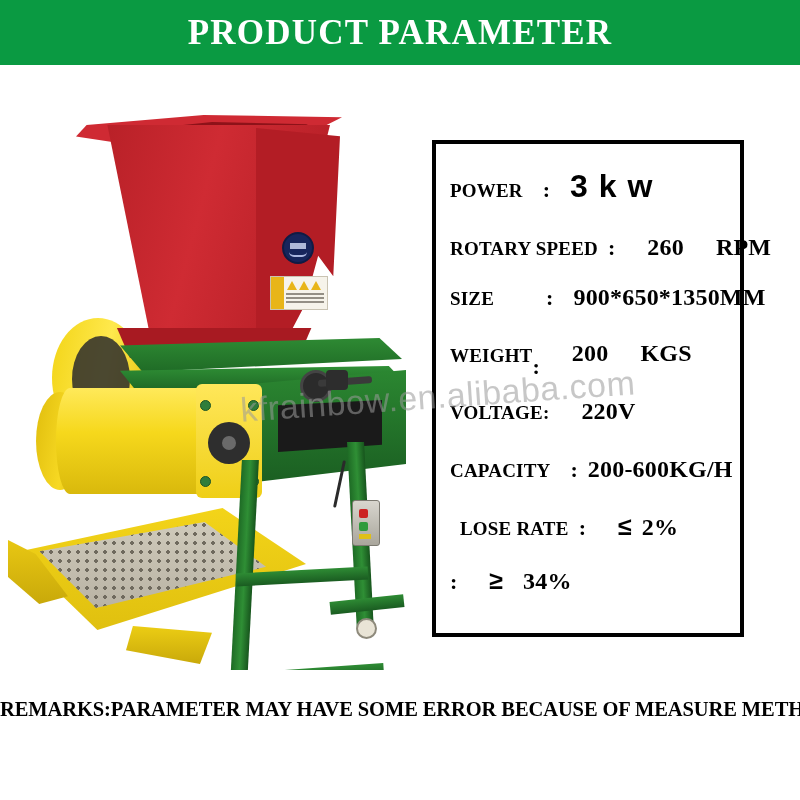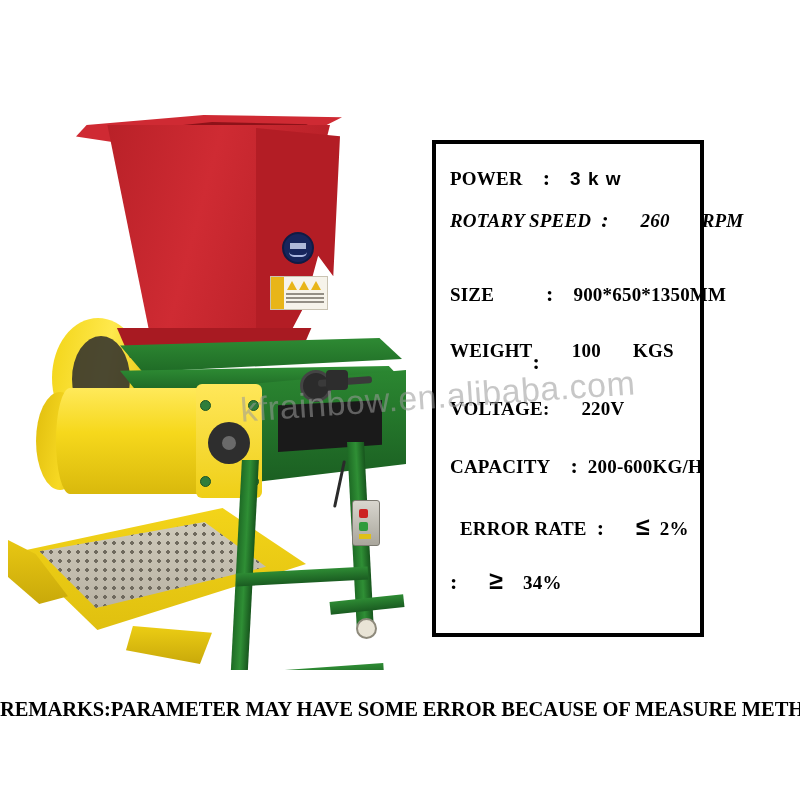--- a/index.html
+++ b/index.html
@@ -189,50 +189,50 @@
   }
   .motor-pulley{
     position:absolute;left:300px;top:300px;width:26px;height:26px;border-radius:50%;
     background:#2b2b2b;border:3px solid #444;
   }
   .shaft{position:absolute;left:318px;top:308px;width:54px;height:7px;background:#3a3a3a;border-radius:3px;transform:rotate(-4deg);}
   .bearing{position:absolute;left:326px;top:300px;width:22px;height:20px;background:#2d2d2d;border-radius:4px;}
 
   
   .param-box{
-    position:absolute;left:432px;top:140px;width:272px;height:497px;
+    position:absolute;left:432px;top:140px;width:312px;height:497px;
     background:#ffffff;border:4px solid #000000;box-sizing:border-box;
   }
   .param-row{
     position:absolute;left:14px;display:flex;align-items:baseline;
     white-space:nowrap;color:#000;
   }
   .lbl{
     font-family:"Liberation Serif",serif;font-weight:bold;font-size:19px;
     letter-spacing:.2px;
   }
   .colon{font-family:"Liberation Serif",serif;font-weight:bold;font-size:22px;line-height:0;}
   .val{
-    font-family:"Liberation Serif",serif;font-weight:bold;font-size:19px;
+    font-family:"Liberation Serif",serif;font-weight:bold;font-size:24px;
     letter-spacing:.2px;
   }
   .val-big{
-    font-family:"Liberation Sans",sans-serif;font-weight:bold;font-size:19px;
+    font-family:"Liberation Sans",sans-serif;font-weight:bold;font-size:32px;
     letter-spacing:1px;
   }
   .sym{
     font-family:"Liberation Sans",sans-serif;font-weight:bold;font-size:25px;
     line-height:1;
   }
   .sp-sm{display:inline-block;width:10px;}
   .sp-md{display:inline-block;width:20px;}
   .sp-lg{display:inline-block;width:32px;}
 
   
-  .r0{top:24px;}  .r1{top:66px;font-style:italic;}  .r2{top:140px;text-align:right;} .r3{top:196px;align-items:flex-end;}
+  .r0{top:24px;}  .r1{top:90px;}  .r2{top:140px;text-align:right;} .r3{top:196px;align-items:flex-end;}
   .r4{top:254px;} .r5{top:312px;text-align:center;} .r6{top:370px;} .r7{top:424px;}
 
   
   .watermark{
     position:absolute;left:240px;top:372px;width:540px;height:46px;
     color:#9b9b9b;opacity:.55;font-family:"Liberation Sans",sans-serif;
     font-size:34px;letter-spacing:.5px;white-space:nowrap;
     transform:rotate(-4deg);pointer-events:none;
   }
 
@@ -241,20 +241,23 @@
     position:absolute;left:0;top:698px;width:800px;text-align:center;
     font-family:"Liberation Serif",serif;font-weight:bold;font-size:20.5px;
     color:#000;letter-spacing:-0.1px;white-space:nowrap;
   }
 </style>
 </head>
 <body>
 
 <div id="page">
 
+  <div class="header-bar">
+    <div class="header-title">PRODUCT PARAMETER</div>
+  </div>
 
   <div class="photo">
 
     <div class="drum-disc"></div>
     <div class="drum-disc-in"></div>
 
     <div class="hopper-rim"></div>
     <div class="hopper-rim-in"></div>
     <div class="hopper-body2"></div>
     <div class="hopper-right-panel"></div>
@@ -344,42 +347,42 @@
         <span class="sp-md"></span>
       <span class="colon">:</span>
       <span class="sp-md"></span>
       <span class="val">900*650*1350MM</span>
     </div>
 
     <div class="param-row r3">
       <span class="lbl">WEIGHT</span>
       <span class="colon">:</span>
       <span class="sp-lg"></span>
-      <span class="val">100</span>
+      <span class="val">200</span>
       <span class="sp-lg"></span>
       <span class="val">KGS</span>
     </div>
 
     <div class="param-row r4">
       <span class="lbl">VOLTAGE:</span>
       <span class="sp-lg"></span>
       <span class="val">220V</span>
     </div>
 
     <div class="param-row r5">
       <span class="lbl">CAPACITY</span>
       <span class="sp-md"></span>
       <span class="colon">:</span>
       <span class="sp-sm"></span>
       <span class="val">200-600KG/H</span>
     </div>
 
     <div class="param-row r6">
       <span class="sp-sm"></span>
-      <span class="lbl">ERROR RATE</span>
+      <span class="lbl">LOSE RATE</span>
       <span class="sp-sm"></span>
       <span class="colon">:</span>
       <span class="sp-lg"></span>
       <span class="sym">≤</span>
       <span class="sp-sm"></span>
       <span class="val">2%</span>
     </div>
 
     <div class="param-row r7">
       <span class="colon">:</span>

